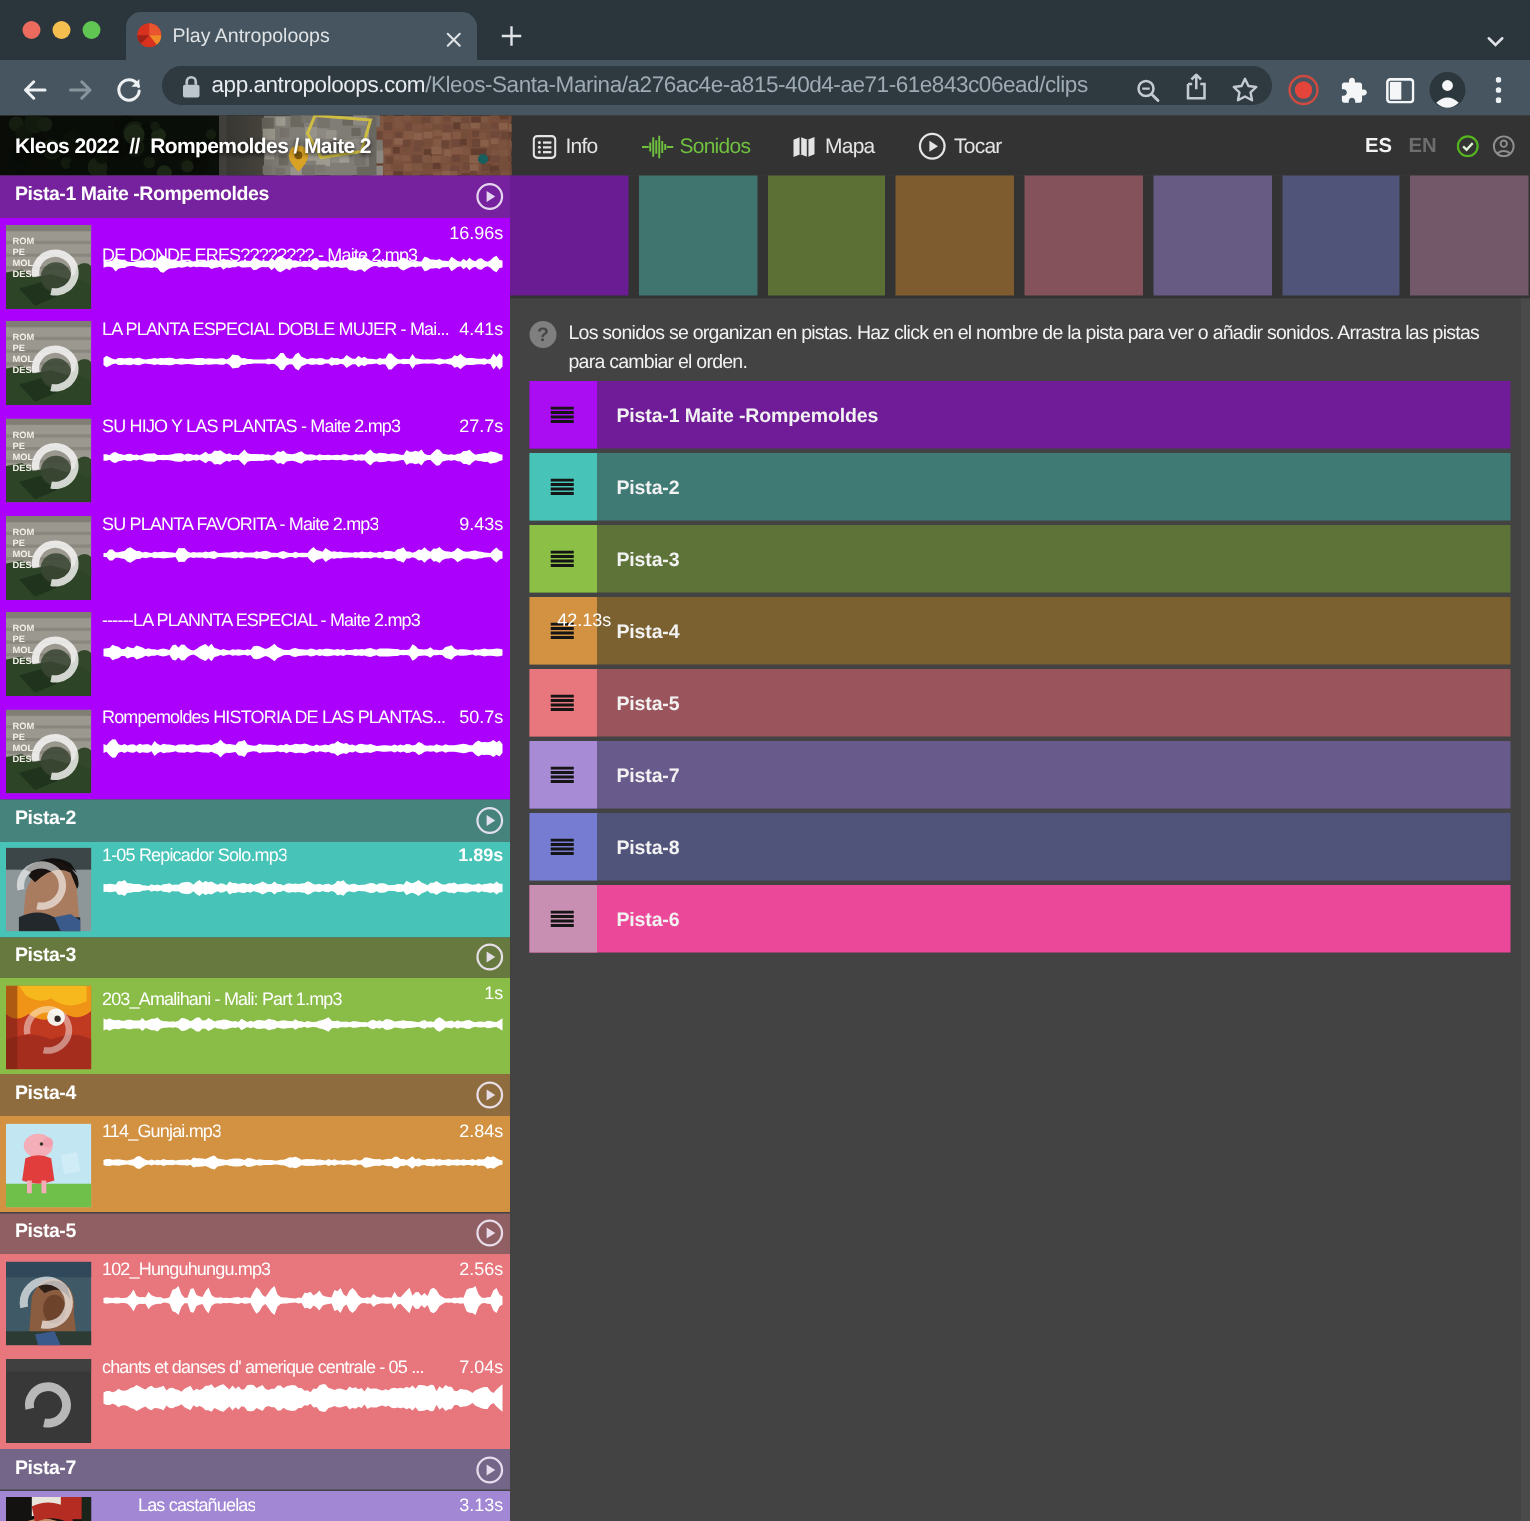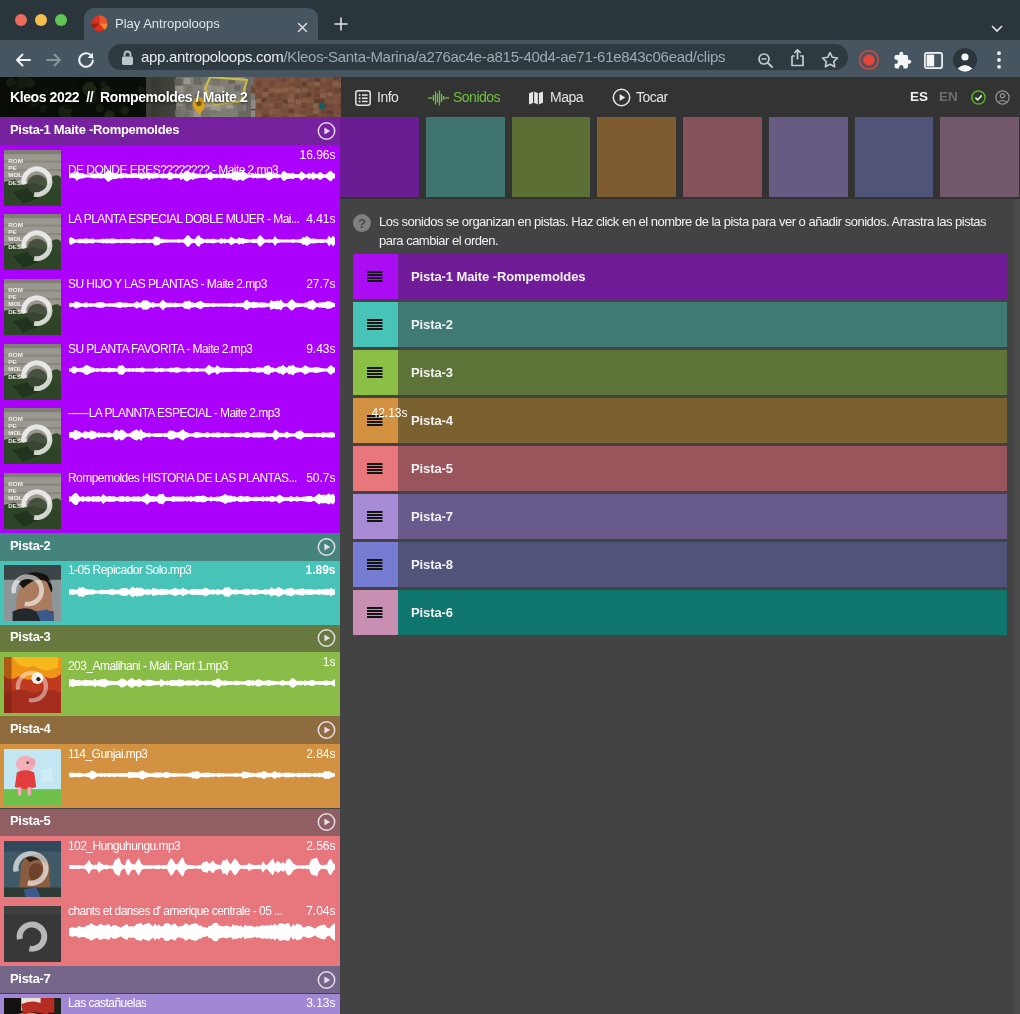--- a/index.html
+++ b/index.html
@@ -442,21 +442,21 @@
       <div class="hd" style="background:#767cd1;">
         <svg width="15.5" height="11" viewBox="0 0 15.5 11">
           <rect y="0" width="15.5" height="2" fill="#151515"></rect>
           <rect y="3" width="15.5" height="2" fill="#151515"></rect>
           <rect y="6" width="15.5" height="2" fill="#151515"></rect>
           <rect y="9" width="15.5" height="2" fill="#151515"></rect>
         </svg>
       </div>
       <div class="lb">Pista-8</div>
     </div>
-<div class="row" style="top:590px;background:#0f766e;">
+<div class="row" style="top:590px;background:#ec4899;">
       <div class="hd" style="background:#c88fb2;">
         <svg width="15.5" height="11" viewBox="0 0 15.5 11">
           <rect y="0" width="15.5" height="2" fill="#151515"></rect>
           <rect y="3" width="15.5" height="2" fill="#151515"></rect>
           <rect y="6" width="15.5" height="2" fill="#151515"></rect>
           <rect y="9" width="15.5" height="2" fill="#151515"></rect>
         </svg>
       </div>
       <div class="lb">Pista-6</div>
     </div>
@@ -779,18 +779,18 @@
 <div style="top:4.5px;" class="th abs-th t7">
 <svg width="53" height="53" viewBox="0 0 53 53">
 <rect width="53" height="53" fill="#141210"></rect>
 <rect x="16" y="0" width="19" height="12" fill="#e8e4da"></rect>
 <rect x="34" y="0" width="13" height="14" fill="#b52c22"></rect>
 <rect x="47" y="0" width="6" height="53" fill="#1a241a"></rect>
 <path d="M8 18 Q20 10 34 16 L36 40 Q22 48 10 40 Z" fill="#c29068"></path>
 <path d="M16 6 Q28 0 40 8 L42 18 Q30 10 18 16 Z" fill="#b52c22"></path>
 </svg>
       </div>
-<div class="ctt" style="top:2.5px;">Las castañuelas</div>
+<div class="ctt" style="top:2.5px;margin-left:24px;">Las castañuelas</div>
 <div class="ctd" style="top:2.5px;">3.13s</div>
 <svg class="wv" style="top:13px;" width="268" height="36" viewBox="0 0 268 36">
         <polygon points="1.0,15.8 3.0,13.6 5.0,15.5 7.0,14.0 9.0,14.9 11.0,15.1 13.0,16.2 15.0,16.6 17.0,16.3 19.0,15.4 21.0,15.4 23.0,16.3 25.0,16.6 27.0,16.6 29.0,15.7 31.0,15.8 33.0,16.3 35.0,15.0 37.0,15.8 39.0,15.8 41.0,16.2 43.0,14.1 45.0,14.6 47.0,15.5 49.0,15.6 51.0,15.5 53.0,15.5 55.0,14.8 57.0,15.2 59.0,15.2 61.0,16.0 63.0,14.4 65.0,16.0 67.0,16.3 69.0,16.4 71.0,15.6 73.0,15.8 75.0,15.9 77.0,16.0 79.0,16.1 81.0,15.8 83.0,15.7 85.0,16.5 87.0,16.6 89.0,16.0 91.0,15.4 93.0,15.7 95.0,15.9 97.0,16.5 99.0,15.9 101.0,15.6 103.0,16.1 105.0,16.6 107.0,16.4 109.0,16.4 111.0,16.6 113.0,16.2 115.0,16.3 117.0,13.5 119.0,13.2 121.0,12.8 123.0,15.4 125.0,15.9 127.0,16.4 129.0,16.0 131.0,16.3 133.0,16.5 135.0,15.8 137.0,16.6 139.0,16.6 141.0,16.6 143.0,16.6 145.0,16.2 147.0,13.6 149.0,14.5 151.0,15.3 153.0,15.4 155.0,16.0 157.0,16.6 159.0,15.5 161.0,13.6 163.0,12.8 165.0,13.3 167.0,15.7 169.0,16.0 171.0,15.8 173.0,15.8 175.0,16.5 177.0,15.9 179.0,16.0 181.0,16.2 183.0,15.8 185.0,16.3 187.0,16.4 189.0,16.0 191.0,13.3 193.0,12.9 195.0,14.9 197.0,15.9 199.0,15.9 201.0,15.5 203.0,16.1 205.0,16.6 207.0,16.0 209.0,14.3 211.0,15.5 213.0,16.4 215.0,15.9 217.0,16.3 219.0,16.4 221.0,14.8 223.0,13.4 225.0,15.1 227.0,15.3 229.0,15.9 231.0,16.2 233.0,16.1 235.0,15.9 237.0,14.0 239.0,14.4 241.0,14.7 243.0,13.1 245.0,12.8 247.0,15.4 249.0,15.9 251.0,16.1 253.0,15.9 255.0,13.5 257.0,12.8 259.0,13.0 261.0,15.0 263.0,16.1 265.0,15.4 267.0,15.3 267.0,20.7 265.0,20.6 263.0,19.9 261.0,21.0 259.0,23.0 257.0,23.2 255.0,22.5 253.0,20.1 251.0,19.9 249.0,20.1 247.0,20.6 245.0,23.2 243.0,22.9 241.0,21.3 239.0,21.6 237.0,22.0 235.0,20.1 233.0,19.9 231.0,19.8 229.0,20.1 227.0,20.7 225.0,20.9 223.0,22.6 221.0,21.2 219.0,19.6 217.0,19.7 215.0,20.1 213.0,19.6 211.0,20.5 209.0,21.7 207.0,20.0 205.0,19.4 203.0,19.9 201.0,20.5 199.0,20.1 197.0,20.1 195.0,21.1 193.0,23.1 191.0,22.7 189.0,20.0 187.0,19.6 185.0,19.7 183.0,20.2 181.0,19.8 179.0,20.0 177.0,20.1 175.0,19.5 173.0,20.2 171.0,20.2 169.0,20.0 167.0,20.3 165.0,22.7 163.0,23.2 161.0,22.4 159.0,20.5 157.0,19.4 155.0,20.0 153.0,20.6 151.0,20.7 149.0,21.5 147.0,22.4 145.0,19.8 143.0,19.4 141.0,19.4 139.0,19.4 137.0,19.4 135.0,20.2 133.0,19.5 131.0,19.7 129.0,20.0 127.0,19.6 125.0,20.1 123.0,20.6 121.0,23.2 119.0,22.8 117.0,22.5 115.0,19.7 113.0,19.8 111.0,19.4 109.0,19.6 107.0,19.6 105.0,19.4 103.0,19.9 101.0,20.4 99.0,20.1 97.0,19.5 95.0,20.1 93.0,20.3 91.0,20.6 89.0,20.0 87.0,19.4 85.0,19.5 83.0,20.3 81.0,20.2 79.0,19.9 77.0,20.0 75.0,20.1 73.0,20.2 71.0,20.4 69.0,19.6 67.0,19.7 65.0,20.0 63.0,21.6 61.0,20.0 59.0,20.8 57.0,20.8 55.0,21.2 53.0,20.5 51.0,20.5 49.0,20.4 47.0,20.5 45.0,21.4 43.0,21.9 41.0,19.8 39.0,20.2 37.0,20.2 35.0,21.0 33.0,19.7 31.0,20.2 29.0,20.3 27.0,19.4 25.0,19.4 23.0,19.7 21.0,20.6 19.0,20.6 17.0,19.7 15.0,19.4 13.0,19.8 11.0,20.9 9.0,21.1 7.0,22.0 5.0,20.5 3.0,22.4 1.0,20.2" fill="#fff"></polygon>
       </svg>
 </div>
 </div>
 </body></html>

